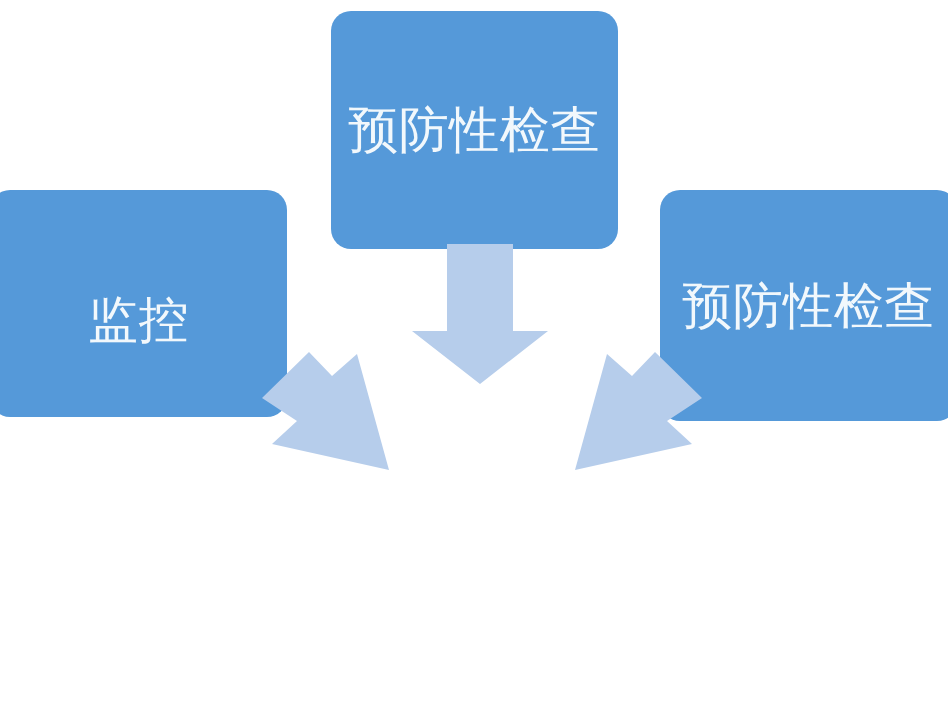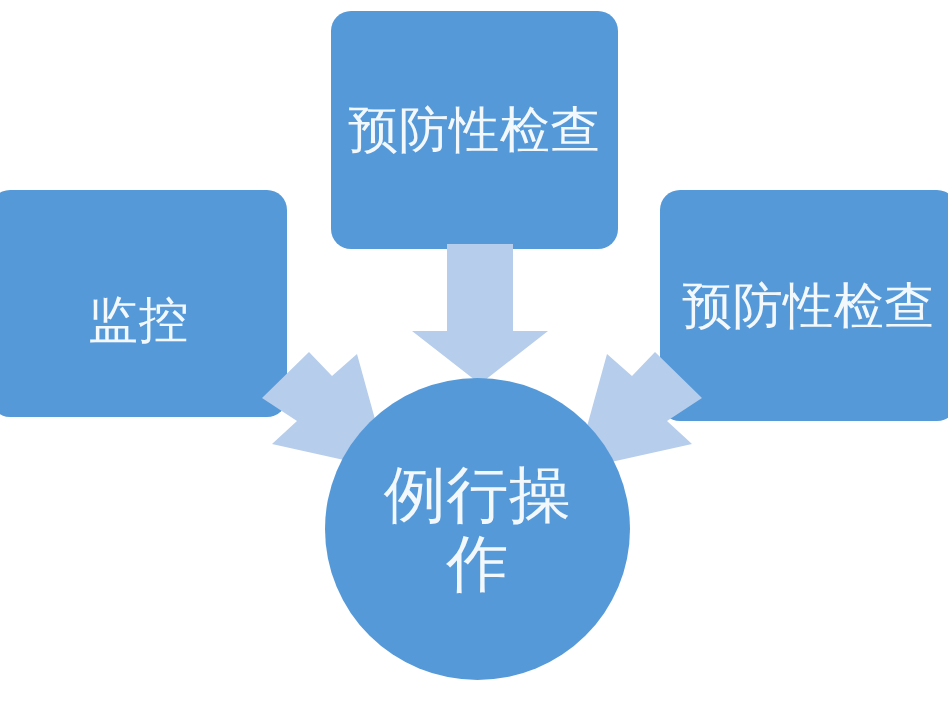--- a/index.html
+++ b/index.html
@@ -88,18 +88,14 @@
   </svg>
 
   <svg class="arrow-svg" id="arrow-left" viewBox="0 0 130 130">
     <polygon class="arrow-shape" points="0,46 47,0 70,24 95,2 127,118 10,92 35,69 0,46" fill="#b6cdeb"></polygon>
   </svg>
 
   <svg class="arrow-svg" id="arrow-right" viewBox="0 0 130 130">
     <polygon class="arrow-shape" points="130,46 83,0 60,24 35,2 3,118 120,92 95,69 130,46" fill="#b6cdeb"></polygon>
   </svg>
 
-  <div class="node-circle" id="circle-center" style="background: rgb(85, 153, 217);">
-    <span class="node-label label-xl" style="color: rgb(242, 248, 252);">例行操
-作</span>
-  </div>
 
 </div>
 
 </body></html>

